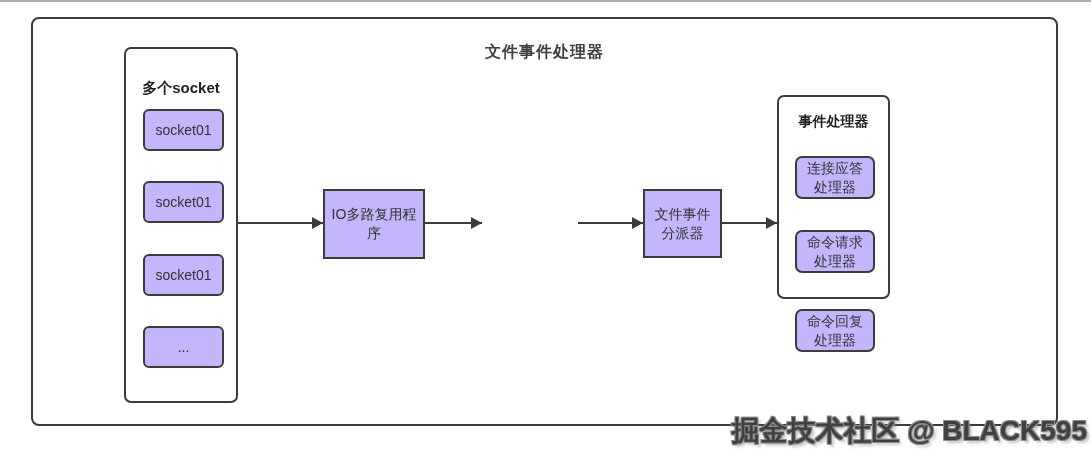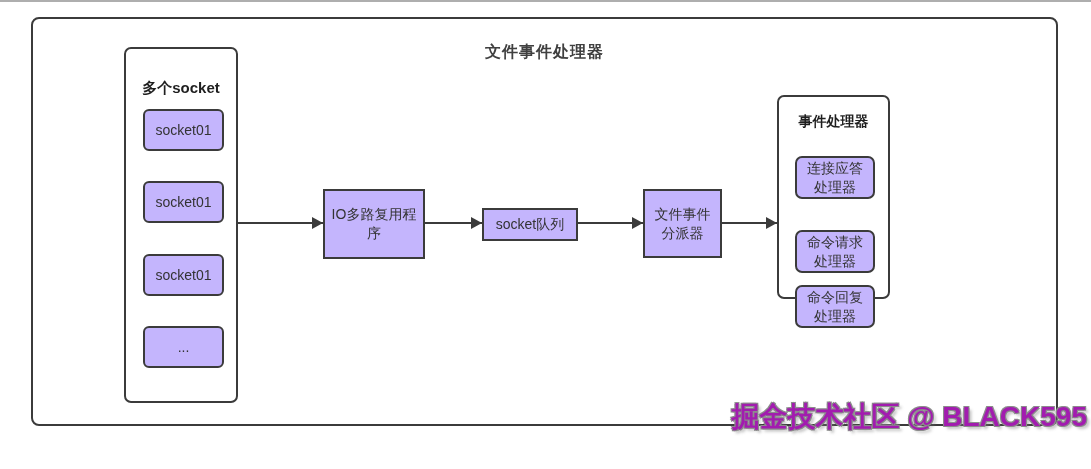--- a/index.html
+++ b/index.html
@@ -40,36 +40,36 @@
   .socket-item { left:17px; width:81px; height:42px; }
   #socket-1 { top:60px; } #socket-2 { top:132px; } #socket-3 { top:205px; } #socket-4 { top:277px; }
 
   
   #node-multiplexer { left:323px; top:189px; width:102px; height:70px; padding:0 6px; }
   #node-queue       { left:482px; top:208px; width:96px; height:33px; }
   #node-dispatcher  { left:643px; top:189px; width:79px; height:69px; padding:2px 8px; }
 
   
   .handler-item { left:16px; width:80px; height:43px; padding:0 8px; border-radius:7px; }
-  #handler-1 { top:59px; } #handler-2 { top:133px; } #handler-3 { top:188px; }
+  #handler-1 { top:59px; } #handler-2 { top:133px; } #handler-3 { top:212px; }
 
   
   .arrow { position:absolute; height:2px; background:#3b3b3b; top:222px; }
   .arrow .head {
     position:absolute; right:0; top:-5px; width:0; height:0;
     border-left:11px solid #3b3b3b; border-top:6px solid transparent; border-bottom:6px solid transparent;
   }
   #arrow-1 { left:238px; width:85px; }
   #arrow-2 { left:405px; width:77px; }
   #arrow-3 { left:578px; width:65px; }
   #arrow-4 { left:722px; width:55px; }
 
   .watermark {
-    position:absolute; right:4px; top:398px; font-size:28px; font-weight:bold;
-    color:#a21caf; white-space:nowrap;
+    position:absolute; right:4px; top:412px; font-size:28px; font-weight:bold;
+    color:#404040; white-space:nowrap;
     text-shadow:
       -1px -1px 0 #8c8c8c, 1px -1px 0 #8c8c8c,
       -1px  1px 0 #8c8c8c, 1px  1px 0 #8c8c8c,
        3px  3px 3px rgba(120,120,120,0.45);
   }
 </style>
 </head>
 <body>
 
 <div id="canvas">
@@ -95,21 +95,20 @@
     <span class="head"></span>
   </div>
   <div class="arrow" id="arrow-3">
     <span class="head"></span>
   </div>
   <div class="arrow" id="arrow-4">
     <span class="head"></span>
   </div>
 
   <div class="node" id="node-multiplexer">IO多路复用程序</div>
-  <div class="node" id="node-queue">socket队列</div>
   <div class="node" id="node-dispatcher">文件事件分派器</div>
 
   <div class="group" id="right-group">
     <div class="group-title">事件处理器</div>
     <div class="node handler-item" id="handler-1">连接应答处理器</div>
     <div class="node handler-item" id="handler-2">命令请求处理器</div>
     <div class="node handler-item" id="handler-3">命令回复处理器</div>
   </div>
 
   <div class="watermark">掘金技术社区 @ BLACK595</div>

